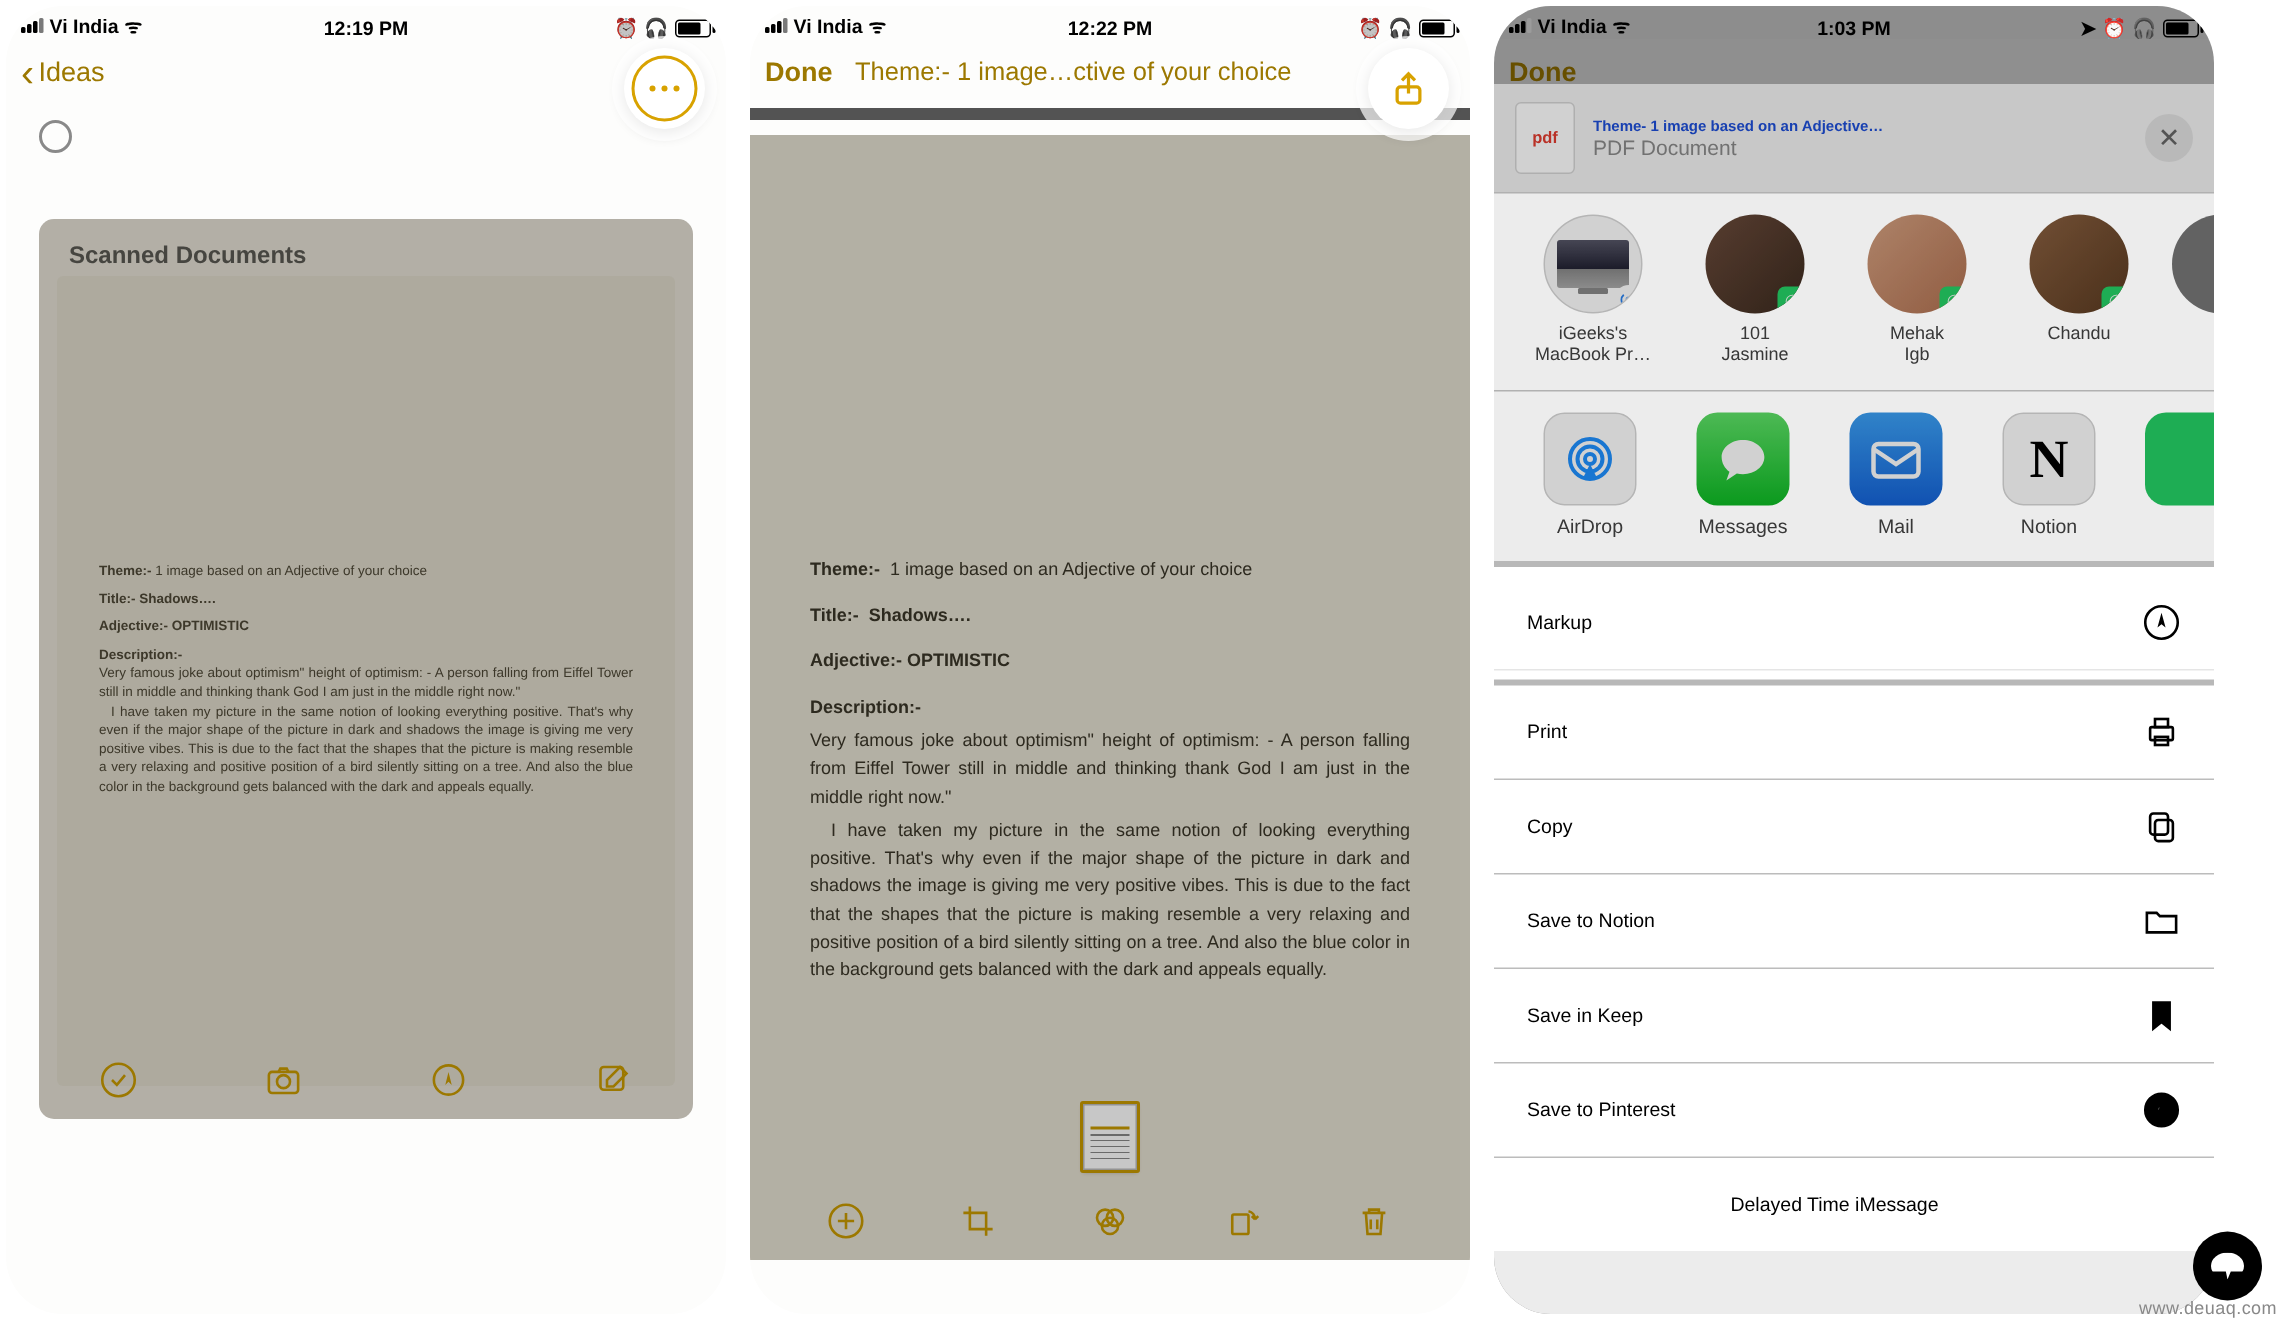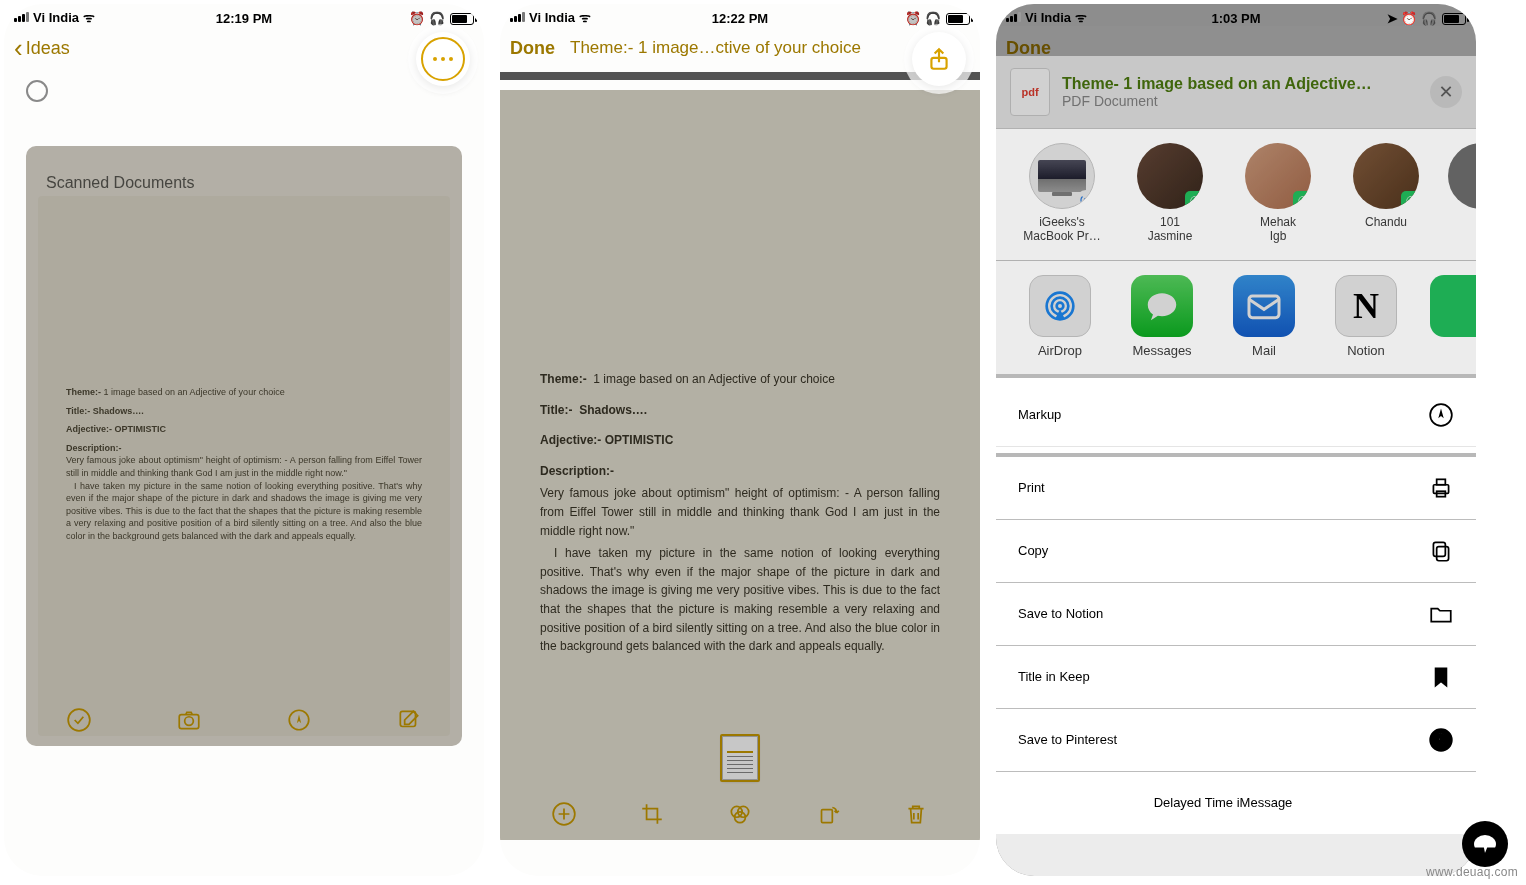--- a/index.html
+++ b/index.html
@@ -89,21 +89,21 @@
     margin: 44px 22px 20px 22px;
     background: #e5e0d5;
     border-radius: 10px;
     padding: 12px 12px 20px 12px;
     height: 600px;
   }
   .checkbox-circle {
     width:22px;height:22px;border:2px solid #b0b0b0;border-radius:50%;
     margin: 10px 0 0 22px;
   }
-  .doc-title { font-size: 16px; color:#5a5952; font-weight:400; padding:4px 8px;margin-top:12px;}
+  .doc-title { font-size: 16px; color:#5a5952; font-weight:700; padding:4px 8px;}
   .doc-page {
     background: #dfdacb; width: 100%; height: 540px; border-radius:4px;
     padding: 190px 28px 20px 28px;
     font-size: 9px; color:#4e4836; line-height:1.4;
   }
   .doc-page strong { font-weight: 700; }
 
   
   .zoom-doc {
     background:#e6e1d2; height:750px; margin-top:10px;
@@ -144,21 +144,21 @@
   .share-header {
     display:flex; align-items:center; padding:12px 14px;
     background:#f4f4f4;
   }
   .pdf-icon {
     width:40px; height:48px; background:#fff; border:1px solid #d6d6d6; border-radius:4px;
     display:flex; align-items:center; justify-content:center; font-size:11px; color:#e23c2f;
     margin-right:12px; font-weight:600;
   }
   .share-title { flex:1; overflow:hidden; }
-  .share-title-main { font-size:16px; font-weight:600; color:#4d7c0f; white-space:nowrap; overflow:hidden; text-overflow:ellipsis;}
+  .share-title-main { font-size:10px; font-weight:600; color:#1d4ed8; white-space:nowrap; overflow:hidden; text-overflow:ellipsis;}
   .share-title-sub { font-size:14px; color:#8a8a8a;}
   .close-x {
     width:32px; height:32px; background:#e2e2e2; border-radius:50%;
     display:flex;align-items:center;justify-content:center;font-size:18px;color:#666;
   }
 
   .share-row {
     display:flex; padding:14px 10px 16px 20px; gap:16px; overflow:hidden;
   }
   .share-contact { text-align:center; width:92px; flex-shrink:0;}
@@ -548,21 +548,21 @@
       </div>
       <div class="action-row">
         <span>Save to Notion</span>
         <span class="ri">
           <svg viewBox="0 0 24 24">
                 <path d="M3 7h6l2 2h10v10H3z"></path>
               </svg>
         </span>
       </div>
       <div class="action-row">
-        <span>Title in Keep</span>
+        <span>Save in Keep</span>
         <span class="ri">
           <svg viewBox="0 0 24 24">
                 <path d="M7 4h10v16l-5-4-5 4z" fill="#000"></path>
               </svg>
         </span>
       </div>
       <div class="action-row">
         <span>Save to Pinterest</span>
         <span class="ri">
           <svg viewBox="0 0 24 24">

